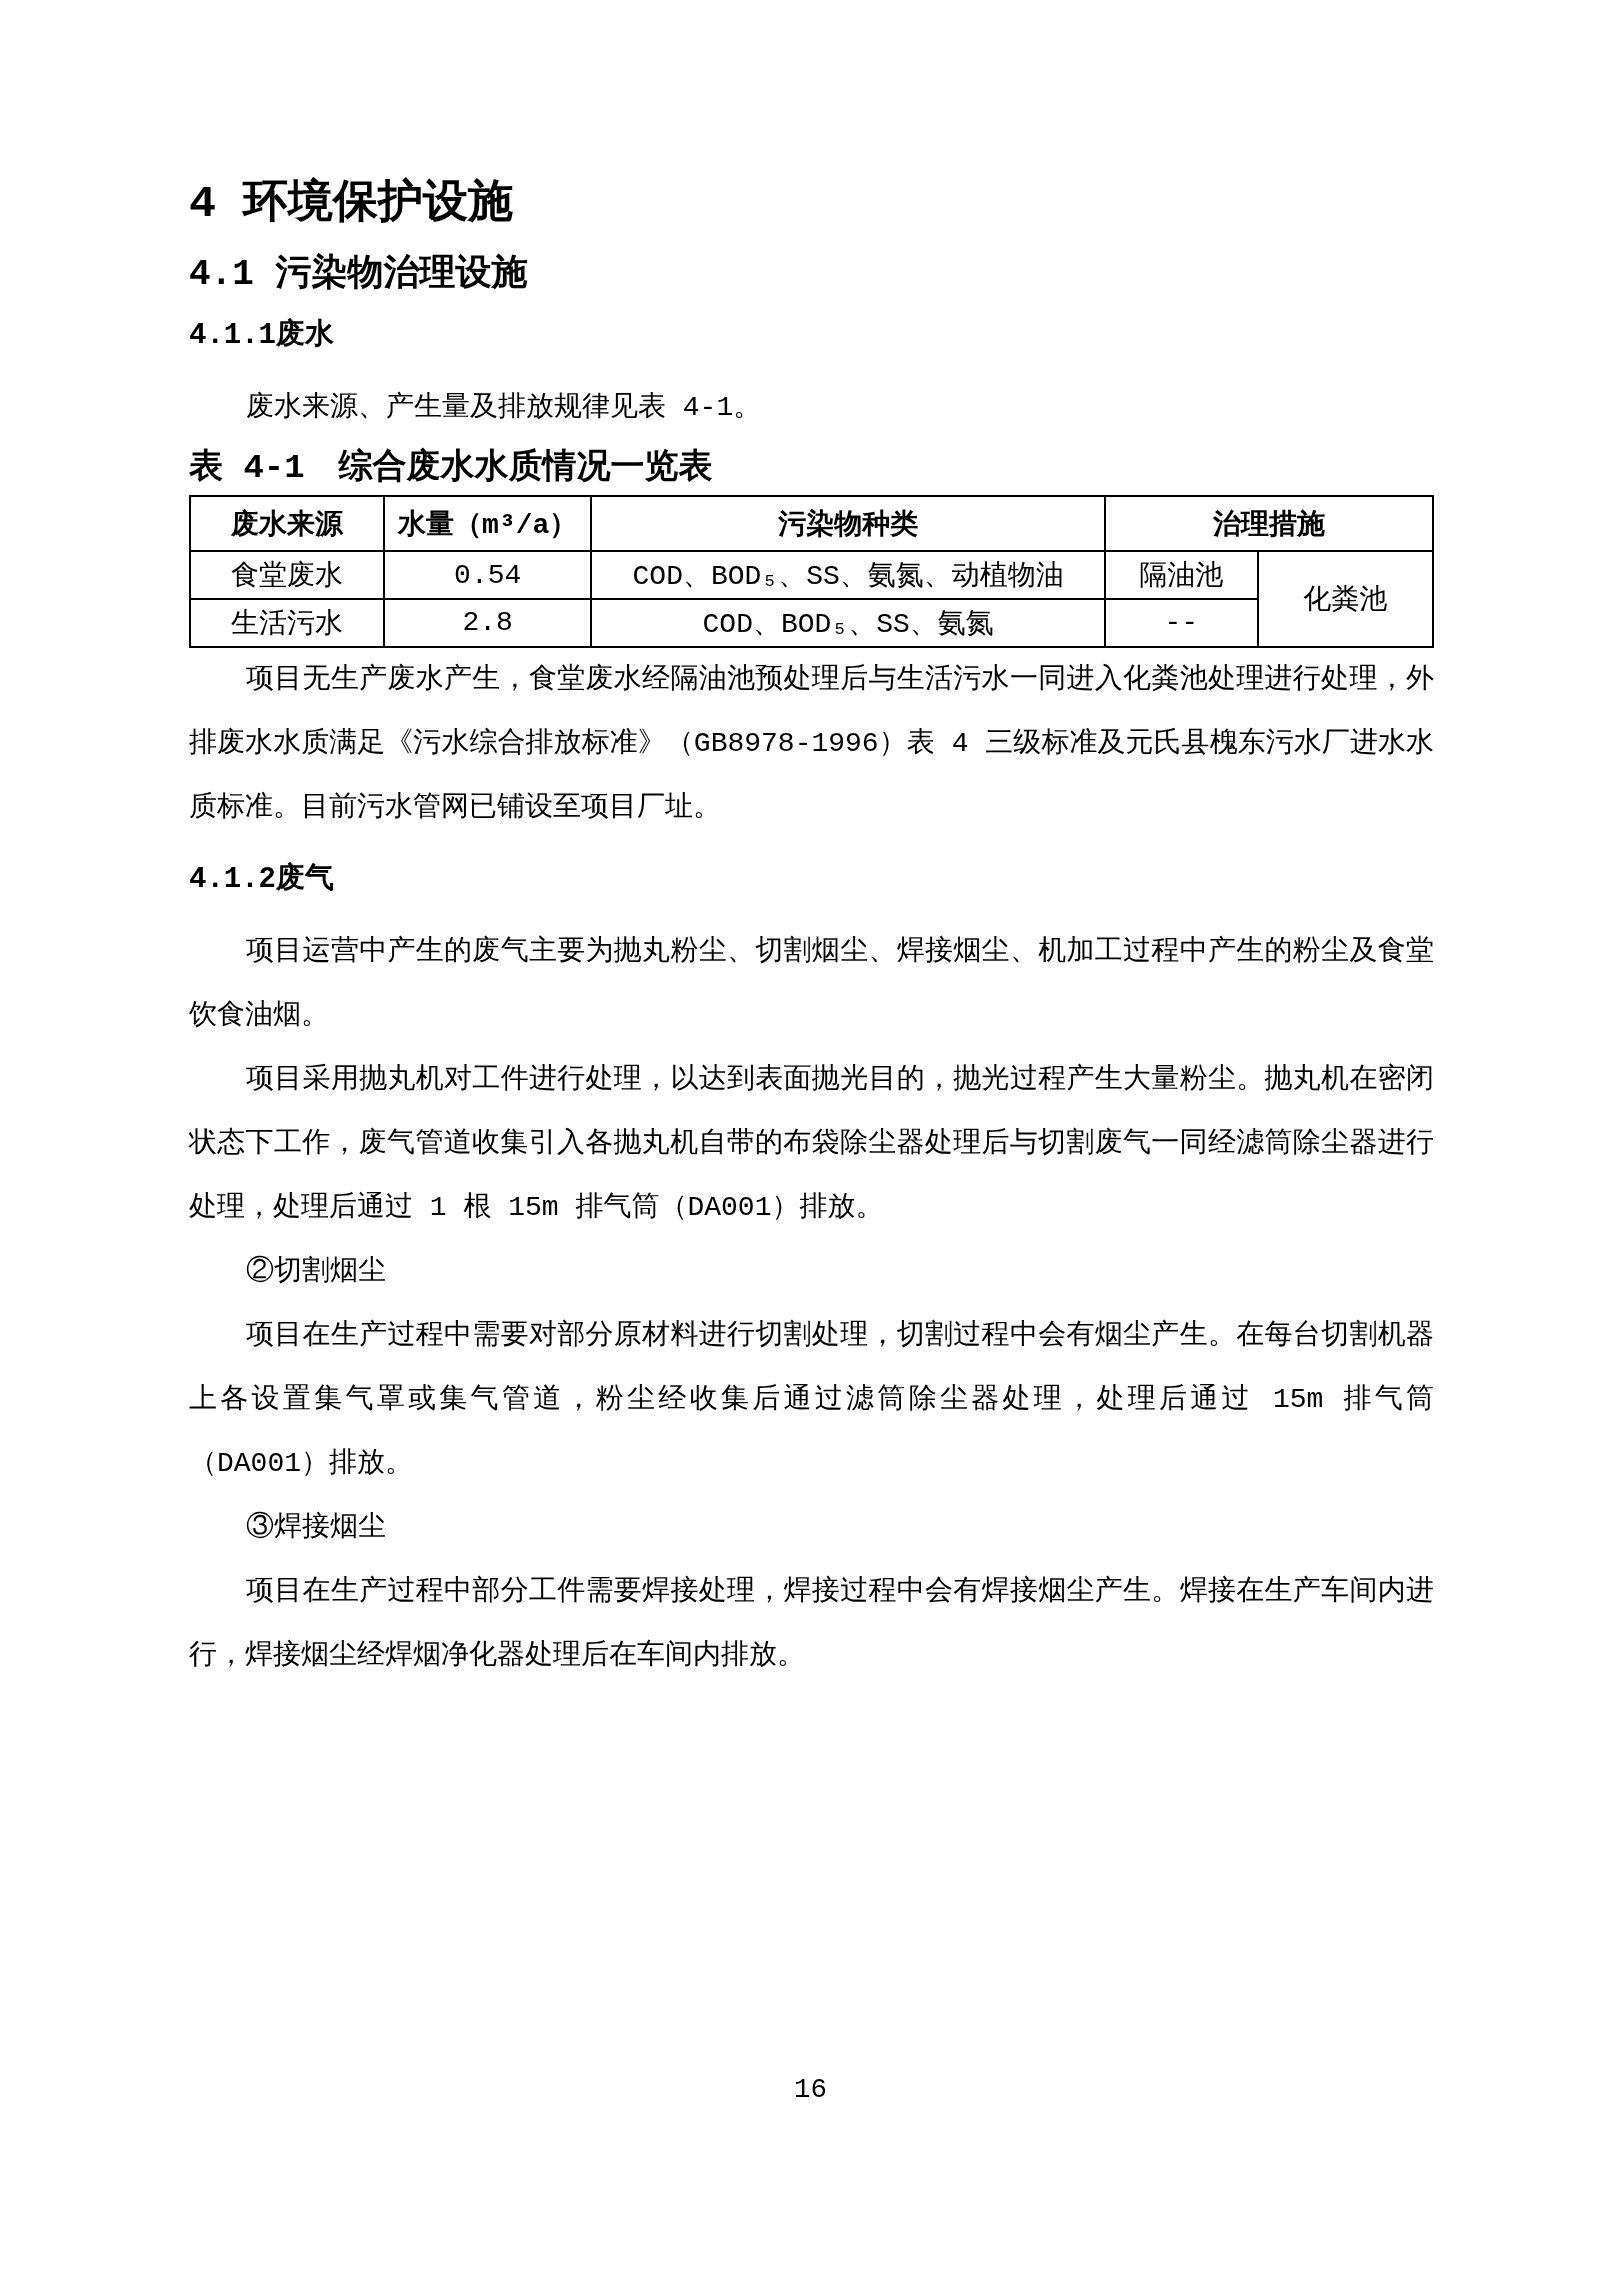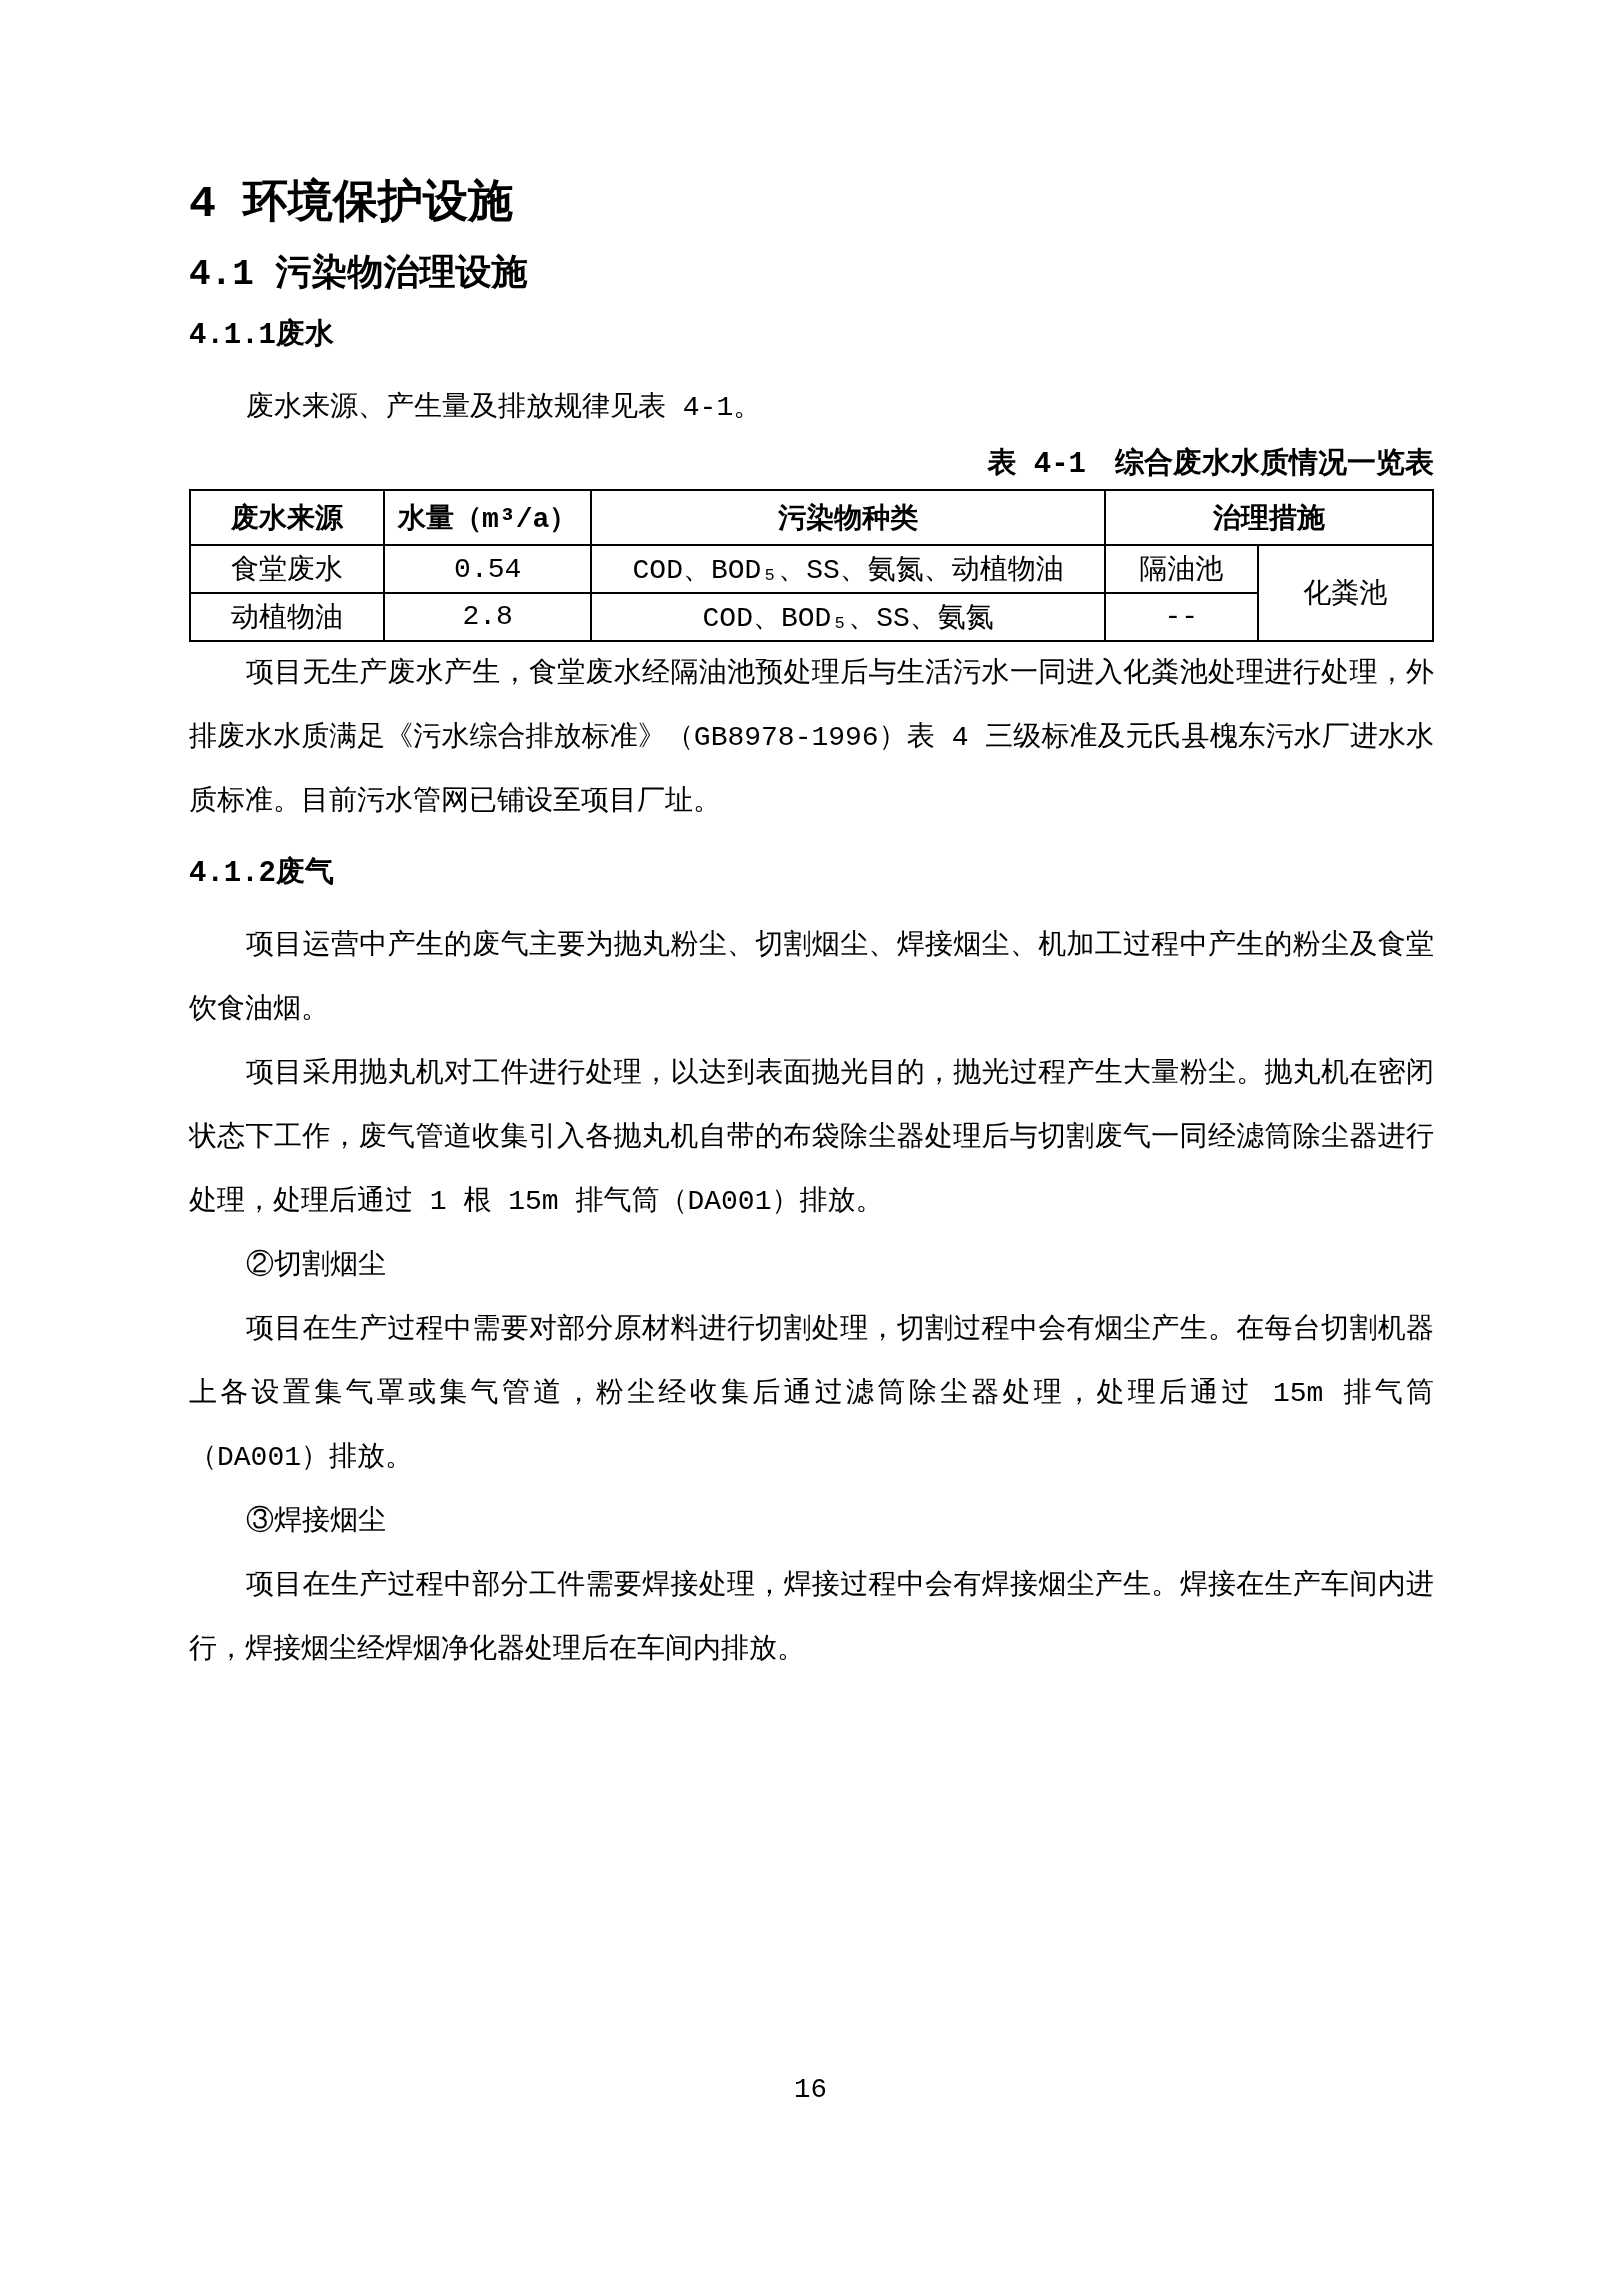--- a/index.html
+++ b/index.html
@@ -38,23 +38,23 @@
     margin: 23.5px 0 21.6px 0;
   }
   p.body {
     font-size: 28px;
     line-height: 64px;
     margin: 0;
     text-align: justify;
     text-indent: 57px;
   }
   .table-title {
-    font-size: 29px;
+    font-size: 34px;
     font-weight: bold;
-    text-align: right;
+    text-align: left;
     margin: 3.9px 0 5.9px 0;
     white-space: pre-wrap;
   }
   table.t41 {
     width: 100%;
     border-collapse: collapse;
     table-layout: fixed;
   }
   table.t41 th, table.t41 td {
     border: 2px solid #000000;
@@ -110,21 +110,21 @@
         <th colspan="2">治理措施</th>
       </tr>
       <tr>
         <td>食堂废水</td>
         <td>0.54</td>
         <td>COD、BOD₅、SS、氨氮、动植物油</td>
         <td>隔油池</td>
         <td rowspan="2">化粪池</td>
       </tr>
       <tr>
-        <td>动植物油</td>
+        <td>生活污水</td>
         <td>2.8</td>
         <td>COD、BOD₅、SS、氨氮</td>
         <td>--</td>
       </tr>
     </tbody>
       </table>
 
     <p class="body">项目无生产废水产生，食堂废水经隔油池预处理后与生活污水一同进入化粪池处理进行处理，外排废水水质满足《污水综合排放标准》（GB8978-1996）表 4 三级标准及元氏县槐东污水厂进水水质标准。目前污水管网已铺设至项目厂址。</p>
 
     <div class="h3">4.1.2废气</div>

